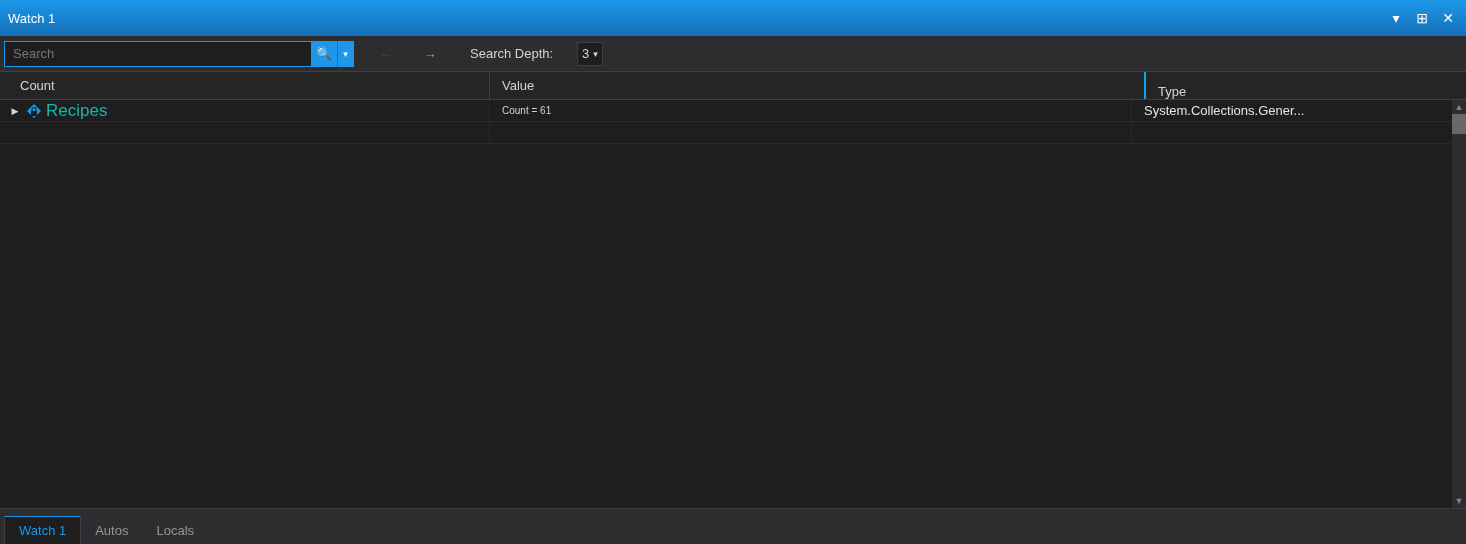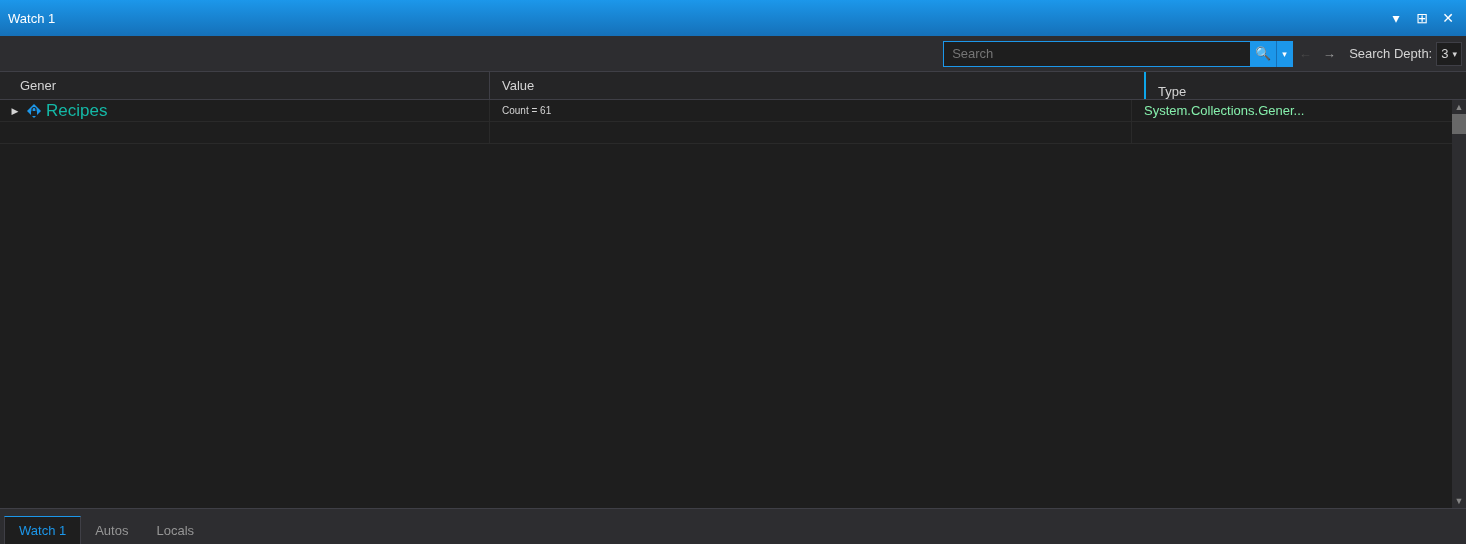--- a/index.html
+++ b/index.html
@@ -44,23 +44,22 @@
       font-size: 14px;
     }
 
     
     .toolbar {
       background: #2d2d30;
       height: 36px;
       display: flex;
       align-items: center;
       padding: 0 4px;
-      gap: 0;
+      gap: 20px;
       border-bottom: 1px solid #3f3f46;
-      justify-content: flex-end;
     }
     .search-box {
       display: flex;
       align-items: center;
       border: 1px solid #1c97ea;
       background: #1e1e1e;
       height: 26px;
       width: 350px;
     }
     .search-input {
@@ -203,21 +202,21 @@
       color: #d4d4d4;
       font-size: 10px;
     }
     .row-type {
       width: 320px;
       min-width: 320px;
       padding-left: 12px;
       display: flex;
       align-items: center;
       height: 100%;
-      color: #86efac;
+      color: #e5e5e5;
       font-size: 13px;
     }
 
     .expand-btn {
       width: 14px;
       height: 14px;
       display: flex;
       align-items: center;
       justify-content: center;
       cursor: pointer;
@@ -364,21 +363,21 @@
     <div class="depth-select-box">
       <span class="depth-value">3</span>
       <span class="depth-arrow">▾</span>
     </div>
   </div>
 
   <div class="content-area">
 
     <div class="table-header">
       <div class="col-name">
-        <span>Gener</span>
+        <span>Count</span>
       </div>
       <div class="col-value">
         <span>Value</span>
       </div>
       <div class="col-type">
         <span>Type</span>
       </div>
     </div>
 
     <div class="table-with-scroll">

